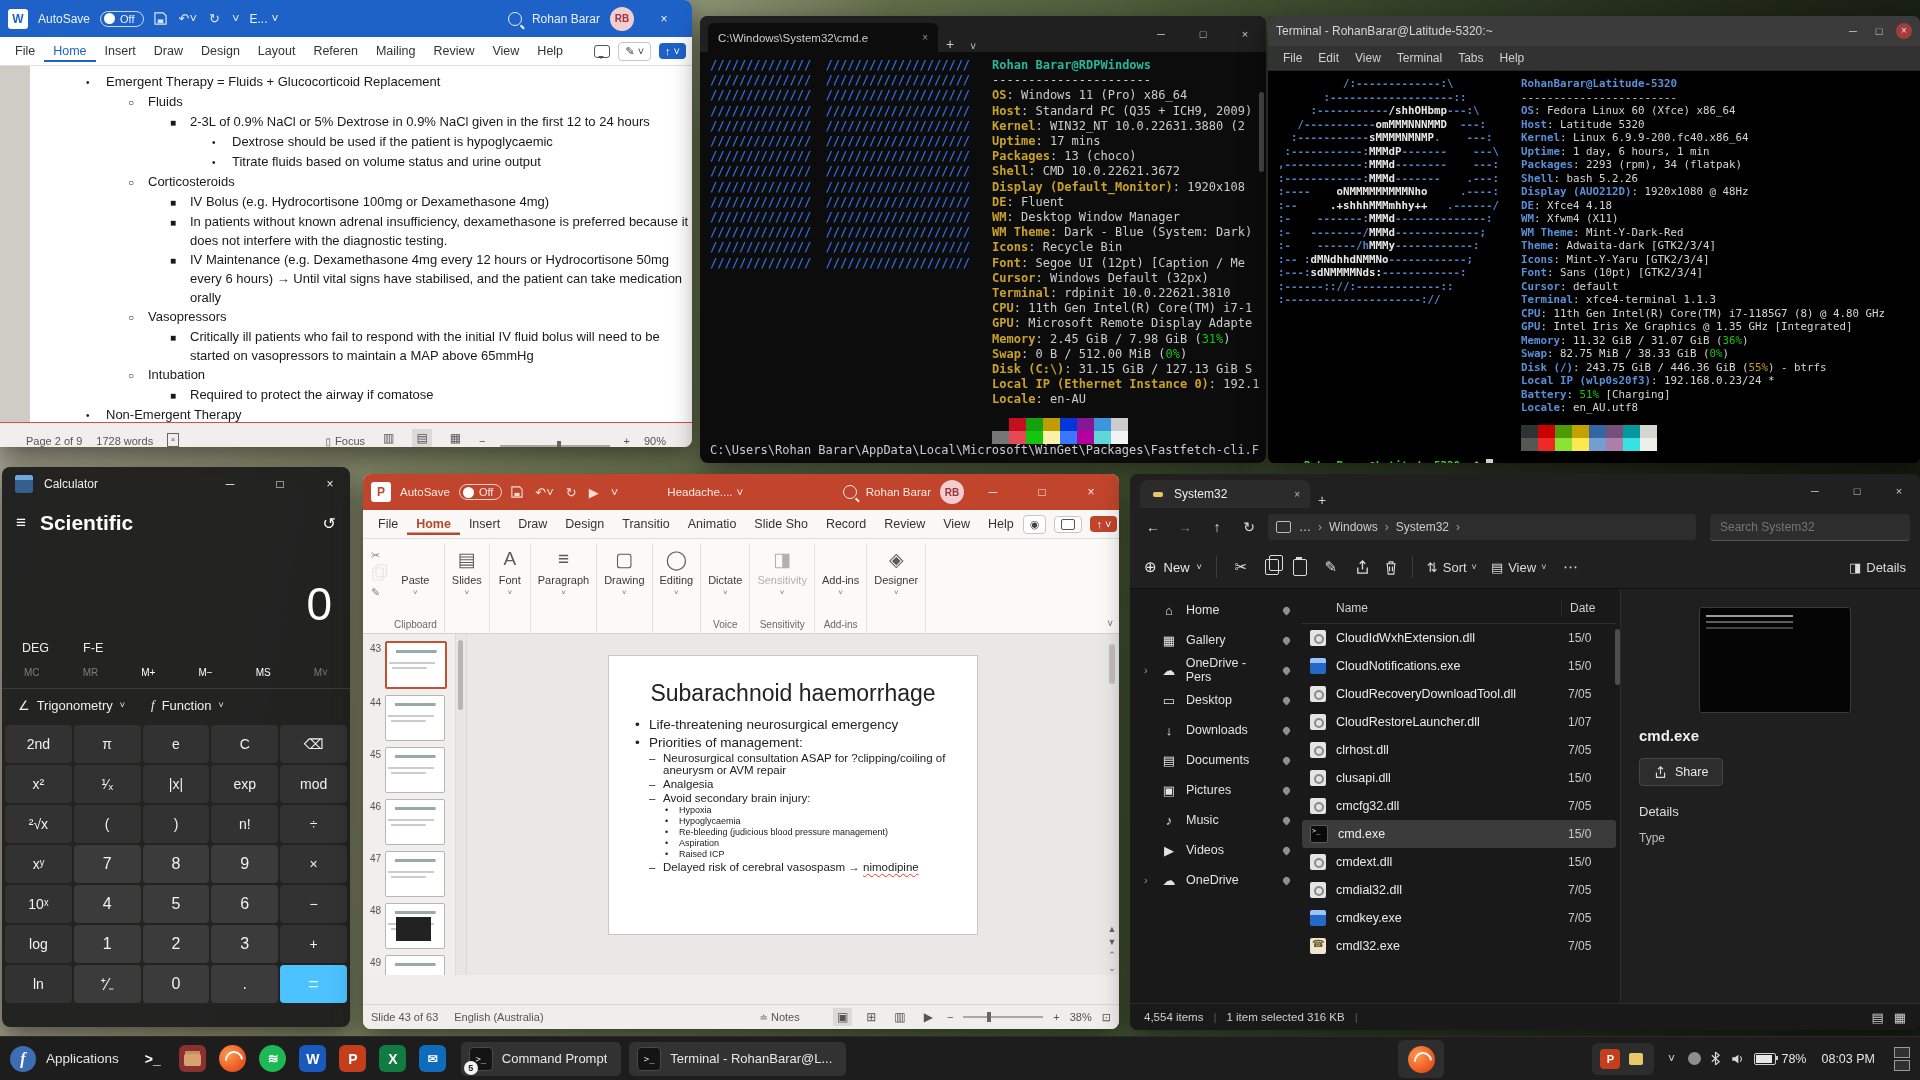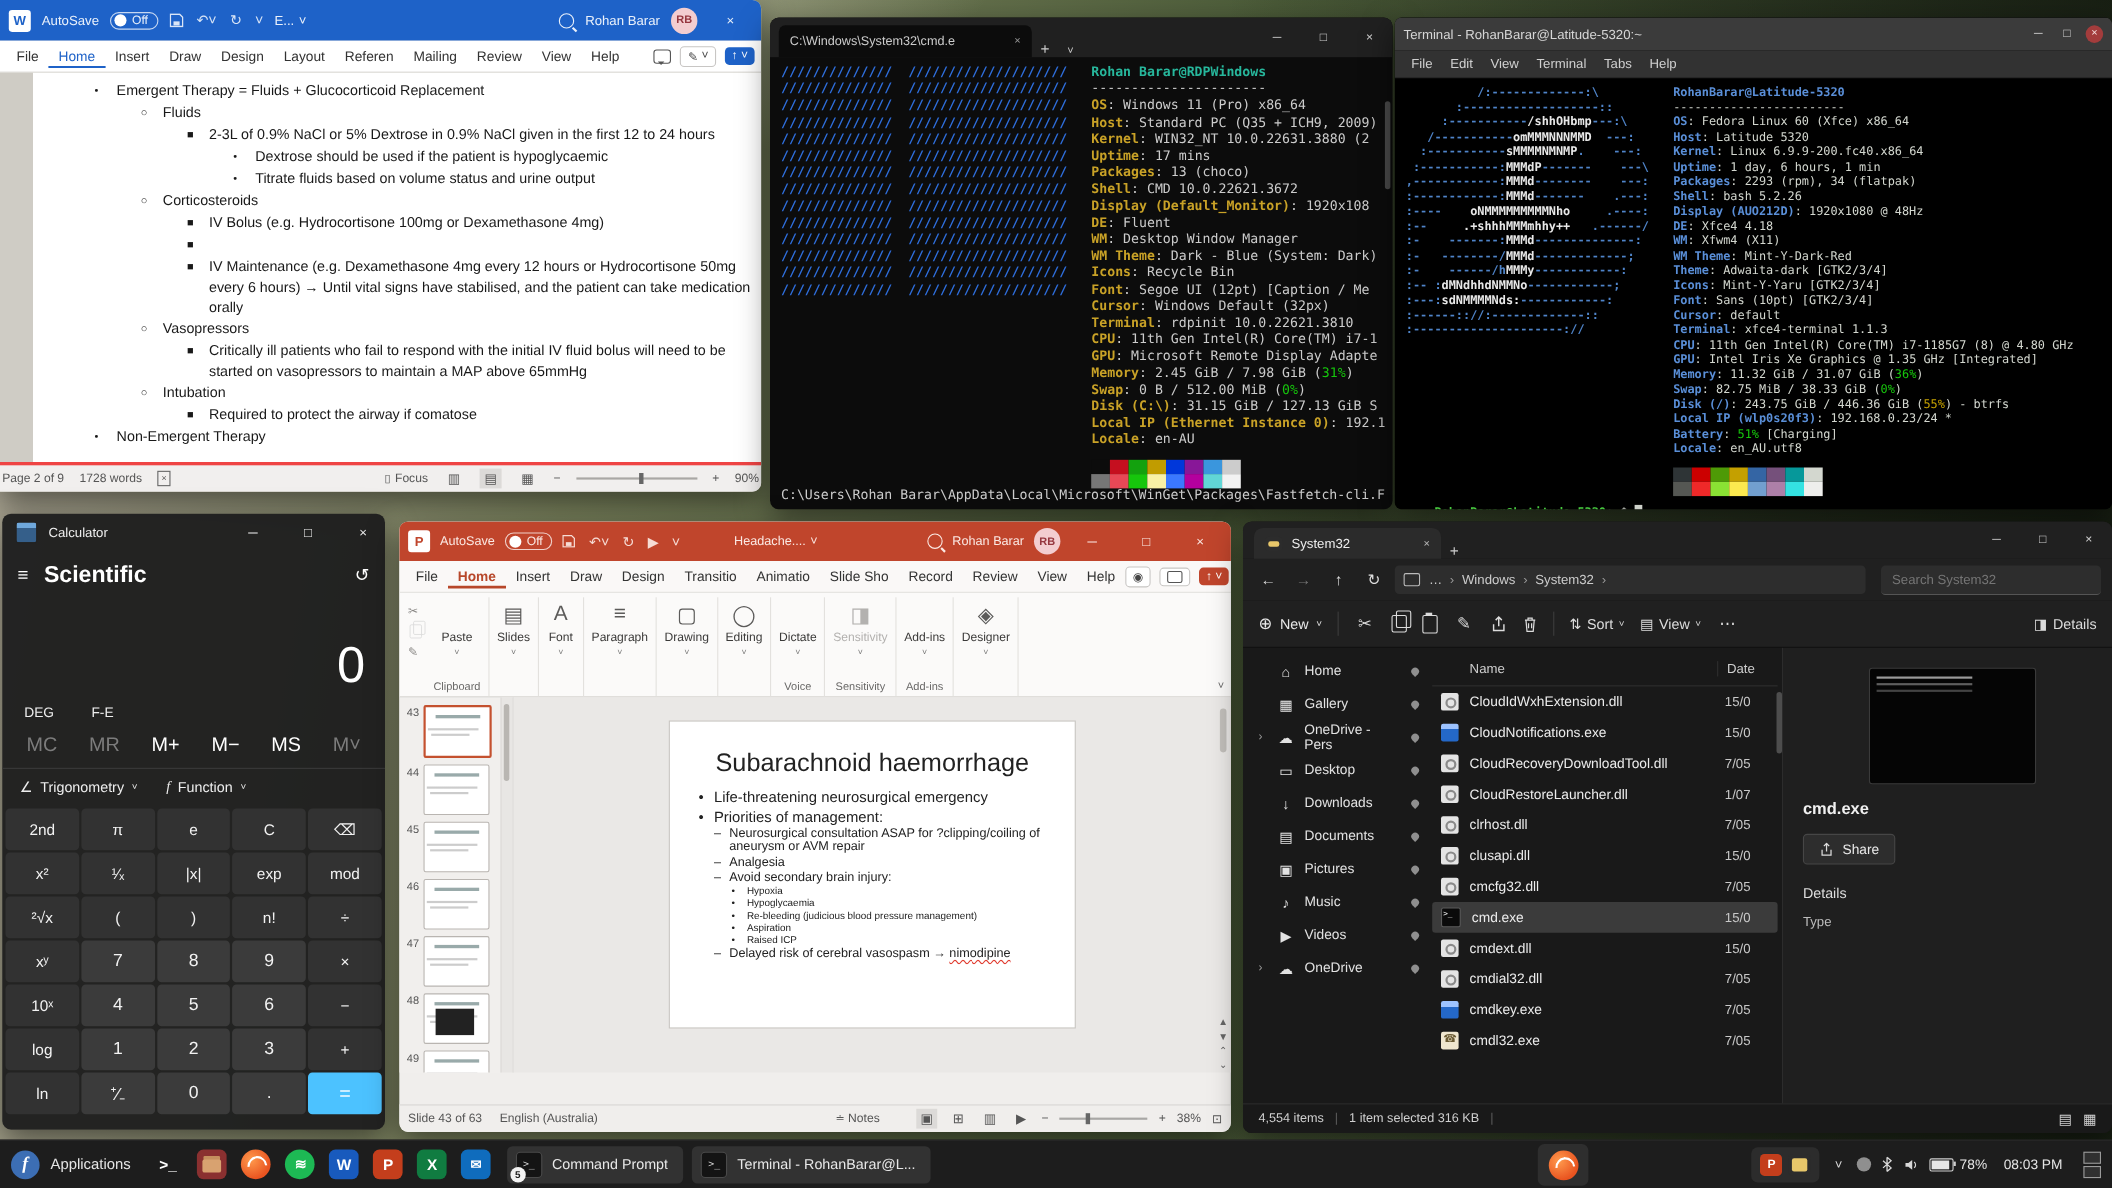--- a/index.html
+++ b/index.html
@@ -29,21 +29,21 @@
   .boxbtn{border:1px solid #c8c6c4;border-radius:4px;padding:2px 6px;font-size:11px;color:#444;display:flex;gap:3px;align-items:center;background:#fff}
   .sharebox{background:var(--word_blue);color:#fff;border:none}
   #word .docarea{height:358px;background:#cfccc5;position:relative;overflow:hidden}
   #word .page{position:absolute;left:30px;top:0;width:700px;height:100%;background:#fff;padding:6px 14px 0 14px;box-sizing:border-box}
   .docline{font-size:13px;color:#191919;line-height:19px;display:flex}
   .docline .blt{flex:none;width:20px;text-align:left;font-size:10px;padding-top:1px}
   .docline.L1{padding-left:42px;max-width:640px}
   .docline.L2{padding-left:84px;max-width:600px}
   .docline.L3{padding-left:126px;max-width:528px}
   .docline.L4{padding-left:168px;max-width:486px}
-  #word .status{height:24px;background:#f1efee;border-top:3px solid #ef4444;display:flex;align-items:center;font-size:11px;color:#555;padding:0 2px;gap:14px;position:absolute;bottom:0;left:0;right:0}
+  #word .status{height:24px;background:#f1efee;border-top:1px solid #ef4444;display:flex;align-items:flex-end;font-size:11px;color:#555;padding:0 26px;gap:14px;position:absolute;bottom:0;left:0;right:0}
   .proof{width:10px;height:12px;border:1px solid #666;position:relative;font-size:8px;line-height:12px;text-align:center}
   .zoomslider{width:110px;height:2px;background:#a9a7a5;position:relative}
   .zoomslider .zknob{position:absolute;left:52%;top:-4px;width:4px;height:10px;background:#666}
   .viewico{font-size:12px;color:#555;padding:2px 4px}
   .viewico.act{background:#dcdad8}
 
   
   #cmdwin{left:700px;top:16px;width:566px;height:447px;background:#0c0c0c;z-index:2}
   #cmdwin .tbar{height:36px;background:#202020;display:flex;align-items:flex-end;color:#ccc}
   .wtab{background:#0c0c0c;border-radius:6px 6px 0 0;height:29px;display:flex;align-items:center;gap:8px;padding:0 10px;margin-left:8px;font-size:11.5px;min-width:210px}
@@ -82,21 +82,21 @@
 
   
   #calc{left:2px;top:467px;width:348px;height:560px;background:rgba(31,31,31,.97);z-index:4;color:#fff}
   #calc .tbar{height:34px;display:flex;align-items:center;gap:10px;padding:0 0 0 12px;font-size:12px;color:#eee}
   .calcico{width:18px;height:18px;border-radius:3px;background:linear-gradient(#6fa8dc 0 5px,#355f8a 5px);border:1px solid #222}
   #calc .nav{display:flex;align-items:center;gap:14px;padding:2px 14px;height:40px}
   #calc .nav .mode{font-size:21px;font-weight:bold}
   .burger{font-size:17px}
   #calc .display{height:86px;display:flex;align-items:flex-end;justify-content:flex-end;padding:0 18px;font-size:46px;font-weight:500}
   #calc .degrow{display:flex;gap:34px;padding:10px 20px 2px;font-size:12.5px;color:#eee}
-  #calc .memrow{display:flex;justify-content:space-between;padding:8px 14px;font-size:18px}
+  #calc .memrow{display:flex;justify-content:space-between;padding:8px 14px;font-size:10px}
   #calc .memrow span{padding:2px 8px}
   #calc .dim{color:#7c7c7c}
   #calc .triglist{display:flex;gap:26px;padding:8px 16px;border-top:1px solid #3a3a3a;font-size:13px;color:#eee}
   .keys{display:grid;grid-template-columns:repeat(5,1fr);gap:2px;padding:4px 3px}
   .key{height:38px;border-radius:4px;display:flex;align-items:center;justify-content:center;font-size:14px;background:#323232;color:#f2f2f2}
   .key.num{background:#3b3b3b;font-size:16px}
   .key.eq{background:var(--accent,#4cc2ff);color:#eef9ff;font-size:18px}
 
   
   #ppt{left:363px;top:474px;width:756px;height:555px;background:#f0eeec;z-index:5}
@@ -324,20 +324,21 @@
             <span>Corticosteroids</span>
           </div>
 
           <div class="docline L3">
             <span class="blt">■</span>
             <span>IV Bolus (e.g. Hydrocortisone 100mg or Dexamethasone 4mg)</span>
           </div>
 
           <div class="docline L3">
             <span class="blt">■</span>
+            <span>In patients without known adrenal insufficiency, dexamethasone is preferred because it does not interfere with the diagnostic testing.</span>
           </div>
 
           <div class="docline L3">
             <span class="blt">■</span>
             <span>IV Maintenance (e.g. Dexamethasone 4mg every 12 hours or Hydrocortisone 50mg every 6 hours) → Until vital signs have stabilised, and the patient can take medication orally</span>
           </div>
 
           <div class="docline L2">
             <span class="blt">○</span>
             <span>Vasopressors</span>

